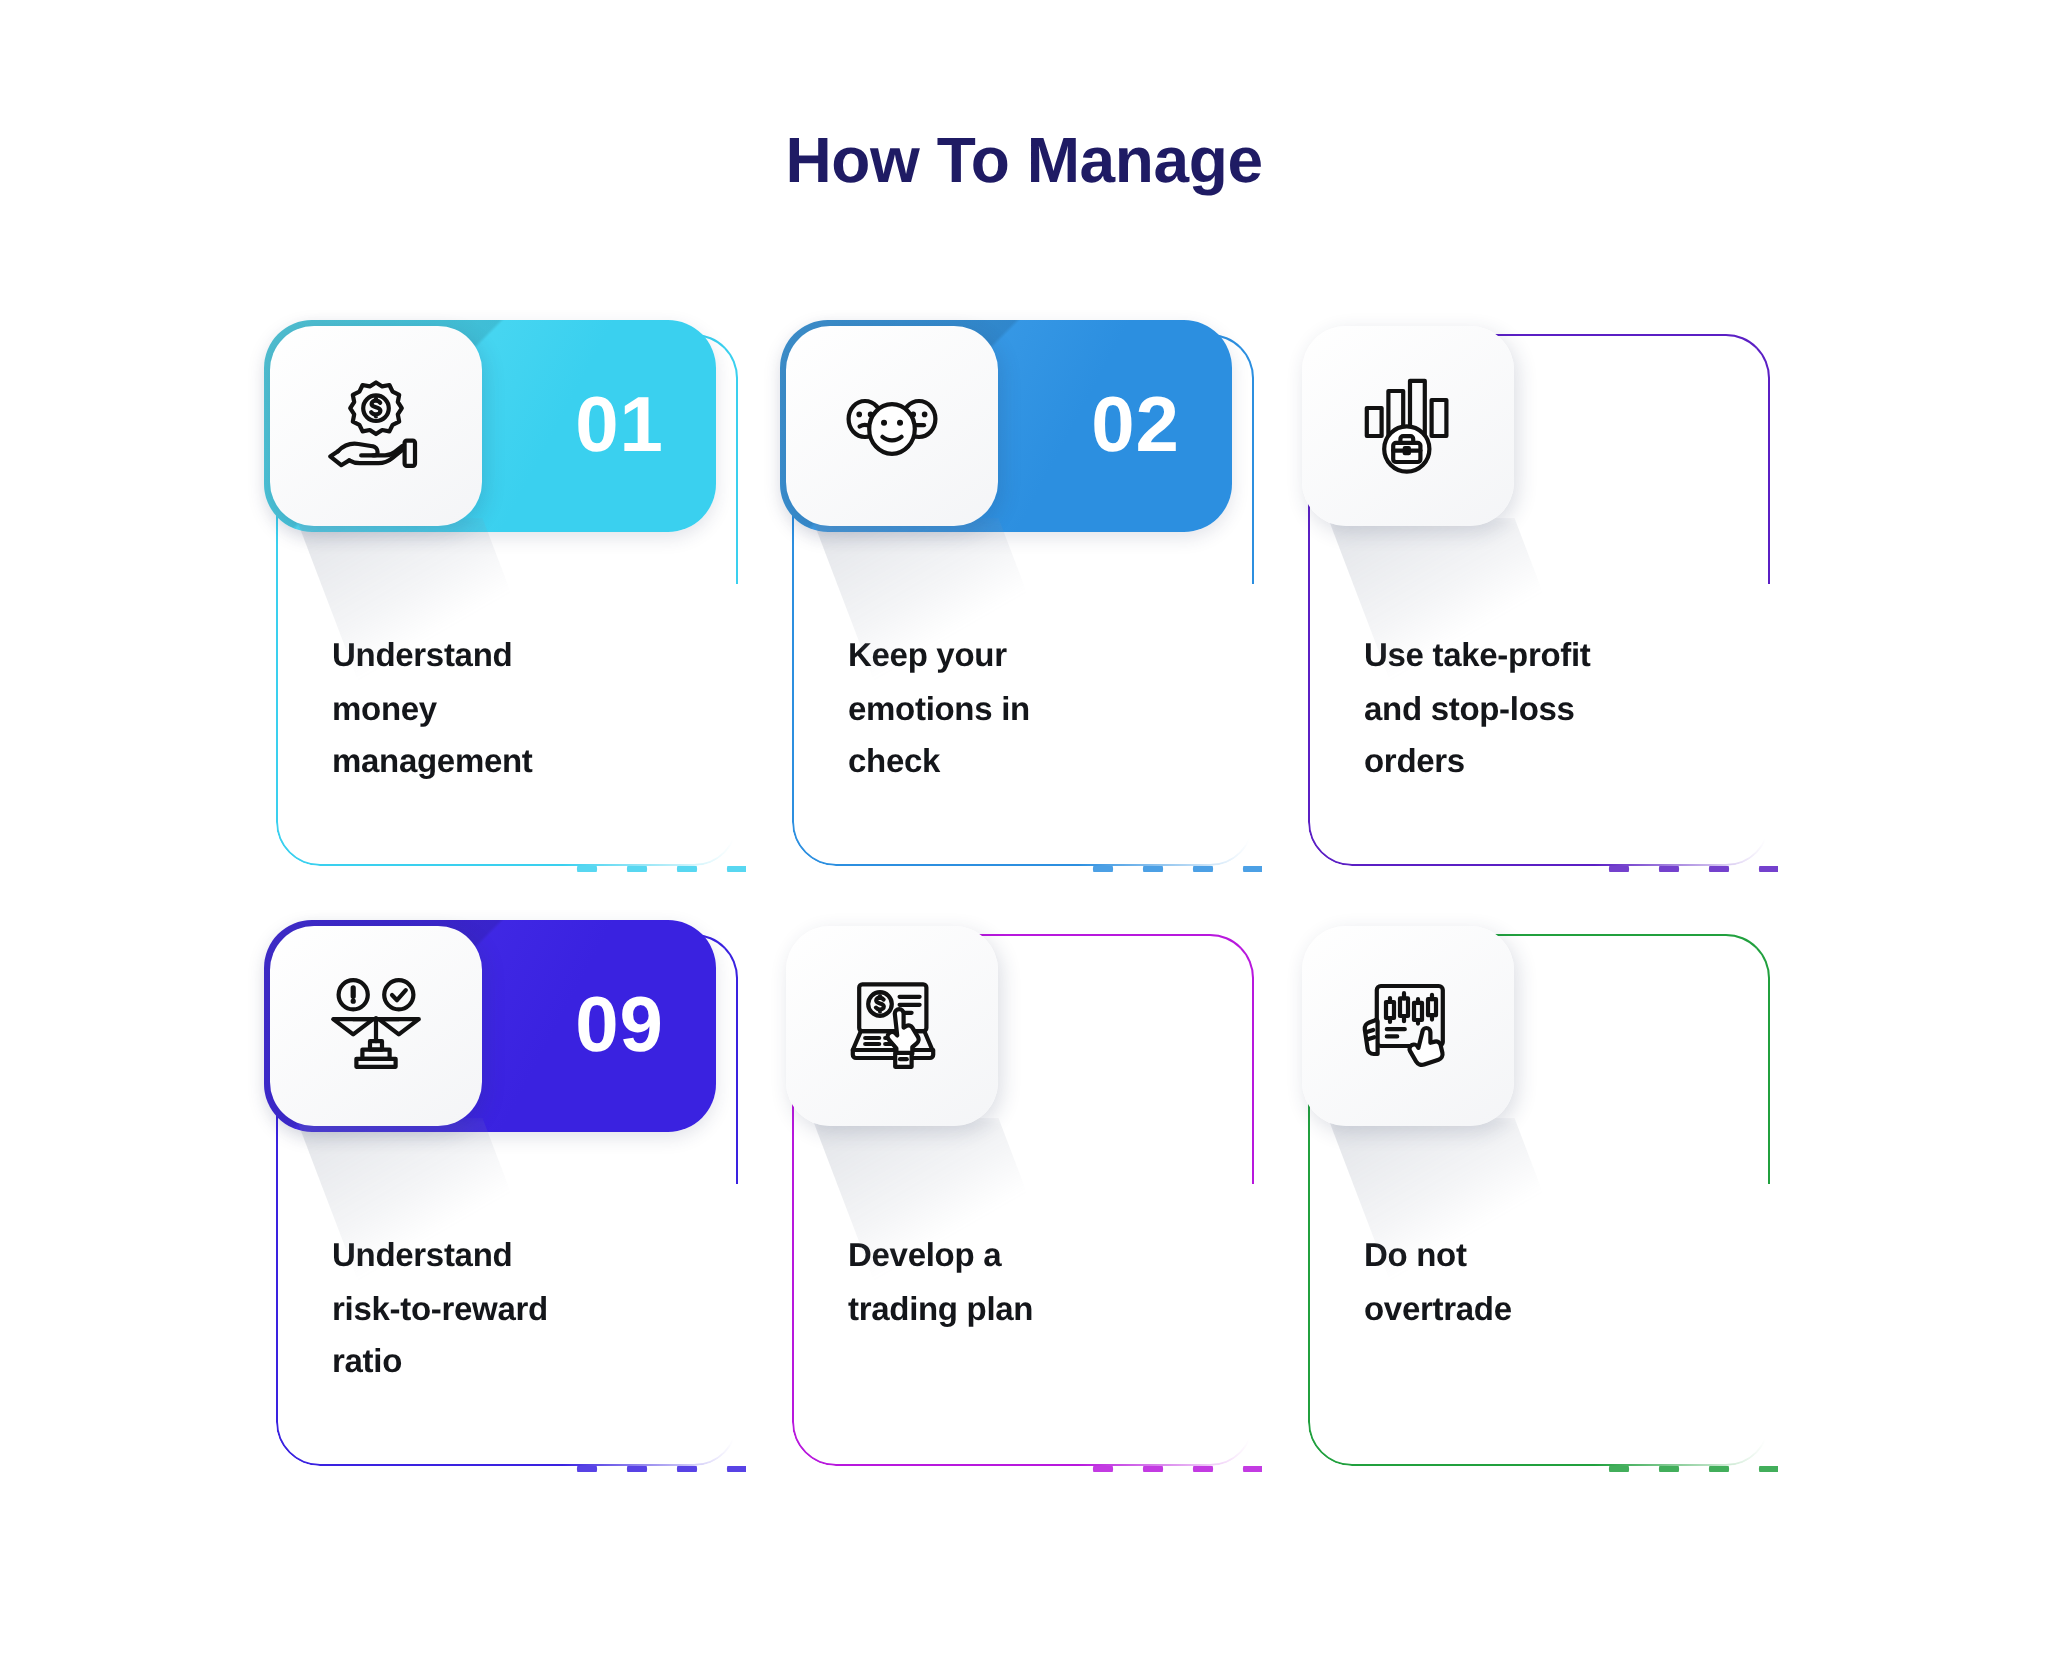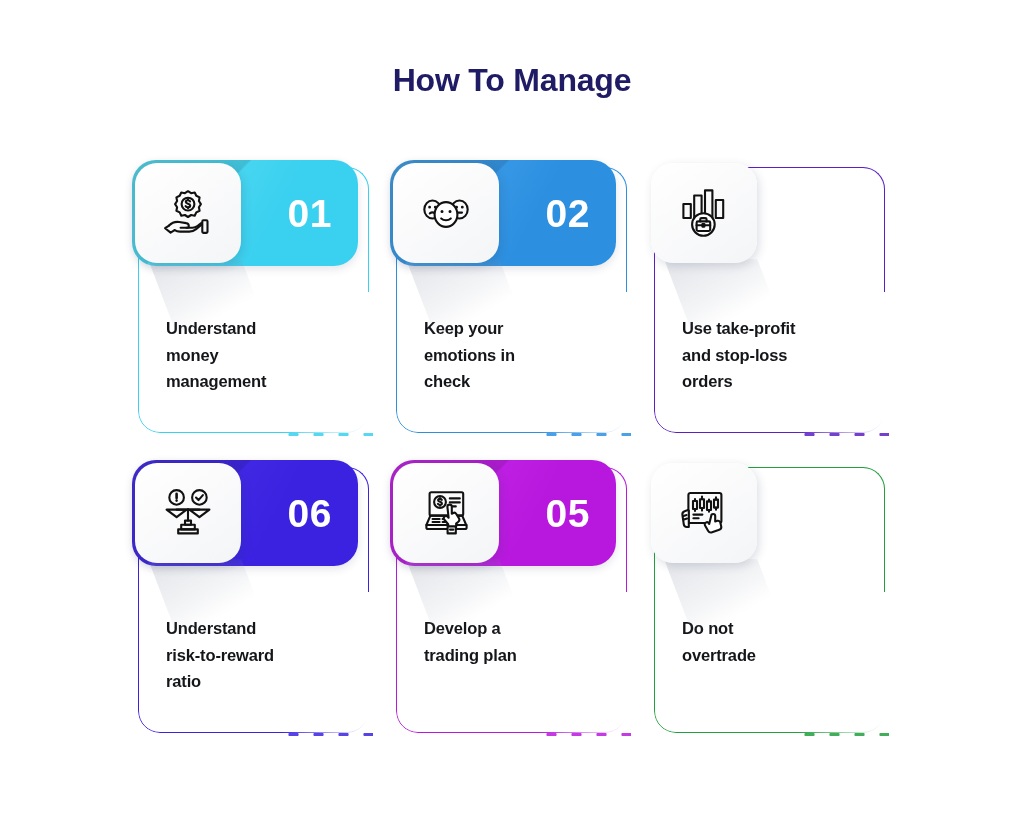--- a/index.html
+++ b/index.html
@@ -257,21 +257,21 @@
 orders</div>
   </div>
 
   <div class="card" style="--accent:#3a22e0; --accent-2:#4a33ec;">
     <div class="card-frame"></div>
     <div class="card-frame-top"></div>
     <div class="frame-dots"></div>
     <div class="tile-longshadow"></div>
     <div class="card-head">
       <div class="head-shadow"></div>
-      <span class="card-number">06</span>
+      <span class="card-number">09</span>
     </div>
     <div class="icon-tile">
       <svg width="52" height="50" viewBox="0 0 52 50" fill="none" stroke="#111" stroke-width="2.1" stroke-linecap="round" stroke-linejoin="round">
         <circle cx="14.6" cy="9.4" r="7.3"></circle>
         <path d="M14.6 5.9v4.2M14.6 12.6h.02" stroke-width="2.6"></path>
         <circle cx="37.4" cy="9.4" r="7.3"></circle>
         <path d="M34.0 9.5l2.5 2.6 4.4-5.0"></path>
         <path d="M4.6 21.6h20.0l-10.0 7.6z"></path>
         <path d="M27.4 21.6h20.0l-10.0 7.6z"></path>
         <path d="M14.6 21.6h22.8"></path>
@@ -284,24 +284,20 @@
     <div class="card-caption">Understand
 risk-to-reward
 ratio</div>
   </div>
 
   <div class="card" style="--accent:#b818dd; --accent-2:#c92ceb;">
     <div class="card-frame"></div>
     <div class="card-frame-top"></div>
     <div class="frame-dots"></div>
     <div class="tile-longshadow"></div>
-    <div class="card-head">
-      <div class="head-shadow"></div>
-      <span class="card-number">05</span>
-    </div>
     <div class="icon-tile">
       <svg width="54" height="50" viewBox="0 0 54 50" fill="none" stroke="#111" stroke-width="2.1" stroke-linecap="round" stroke-linejoin="round">
         <rect x="10.6" y="4.2" width="33.6" height="23.4" rx="1.6"></rect>
         <circle cx="21.0" cy="14.0" r="5.9"></circle>
         <path d="M22.8 11.8c-.45-.6-1.1-.95-1.9-.95-1.0 0-1.8.6-1.8 1.45 0 1.8 3.8 1.0 3.8 2.9 0 .95-.85 1.55-1.95 1.55-.85 0-1.55-.35-2.0-.95M21.0 10.0v1.0M21.0 16.8v1.0"></path>
         <path d="M30.8 10.4h10.0M30.8 14.4h10.0M30.8 18.4h6.0"></path>
         <path d="M7.4 37.0l4.0-9.4h31.8l4.0 9.4z"></path>
         <path d="M7.4 37.0h40.2v2.4c0 .9-.7 1.6-1.6 1.6H9.0c-.9 0-1.6-.7-1.6-1.6z"></path>
         <path d="M13.6 31.0h7.0M13.6 34.0h7.0M23.6 31.0h3.0M23.6 34.0h3.0"></path>
         <path d="M28.4 18.8c0-1.2 1.0-2.2 2.2-2.2s2.2 1.0 2.2 2.2v7.0l1.4-.8c1.0-.6 2.3-.3 2.9.7l2.8 4.6c.7 1.1.45 2.55-.55 3.4l-2.2 1.9v3.4H29.2v-2.8l-3.8-4.4c-.8-.95-.75-2.35.15-3.2.9-.85 2.3-.8 3.15.1l.9 1.0z" fill="#fff"></path>

